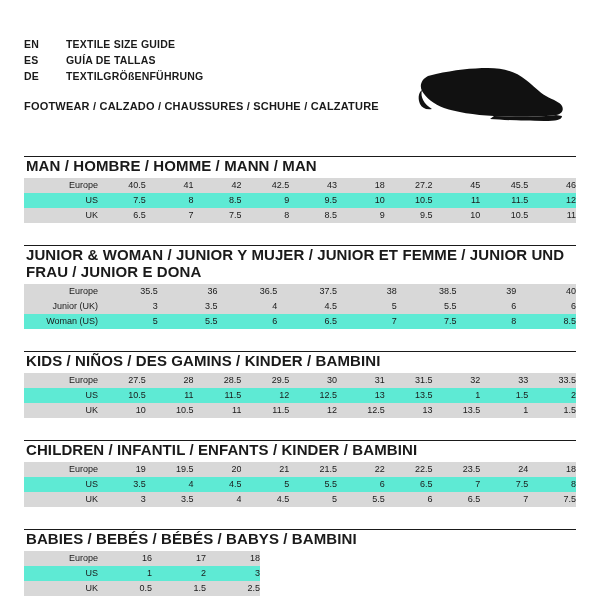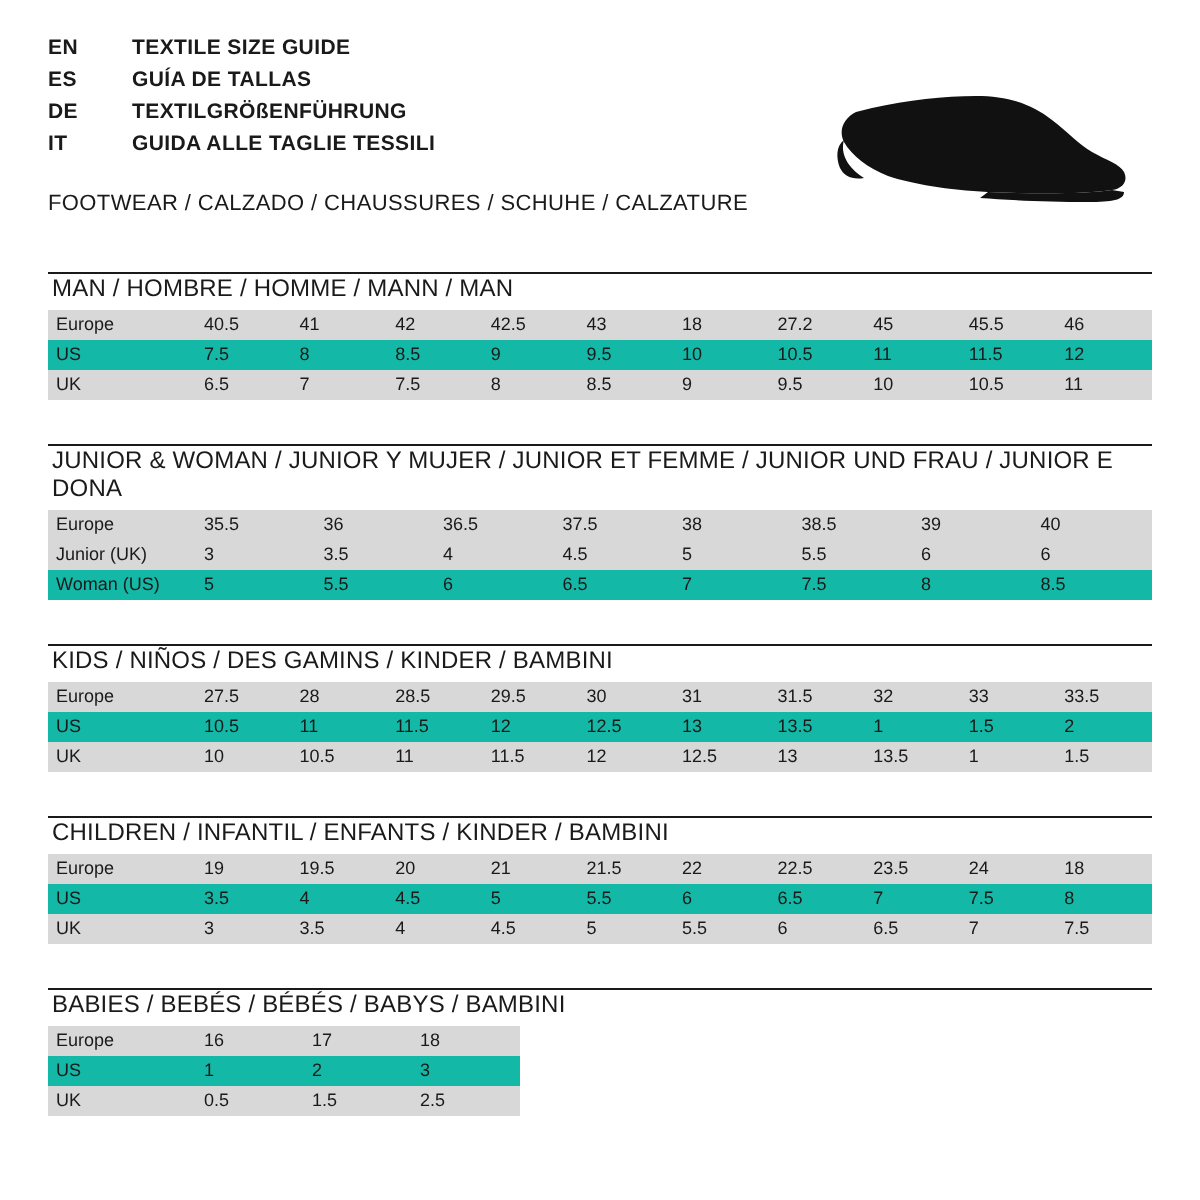--- a/index.html
+++ b/index.html
@@ -25,20 +25,21 @@
   
   .header {
     position: relative;
     height: 96px;
   }
   .lang-table {
     border-collapse: collapse;
     font-size: 10.5px;
     font-weight: bold;
     letter-spacing: 0.2px;
+    margin-top: 20px;
   }
   .lang-table td {
     padding: 0 0 3px 0;
     vertical-align: top;
     line-height: 13px;
   }
   .lang-code {
     width: 42px;
     font-weight: bold;
   }
@@ -49,54 +50,55 @@
   .shoe-wrap {
     position: absolute;
     right: 10px;
     top: 8px;
     width: 190px;
     height: 80px;
   }
 
   .section-title {
     font-size: 11px;
-    font-weight: normal;
+    font-weight: bold;
     letter-spacing: 0.2px;
     margin-top: 14px;
   }
 
   
   .group {
     margin-top: 22px;
   }
   .group-title {
-    font-size: 12px;
-    font-weight: normal;
+    font-size: 15px;
+    font-weight: bold;
     letter-spacing: 0.1px;
     padding: 0 0 4px 2px;
   }
   table.sizes {
     border-collapse: collapse;
     width: 100%;
     font-size: 9px;
     table-layout: fixed;
+    text-align: right;
   }
   table.sizes td {
     height: 15px;
     line-height: 15px;
     padding: 0 0 0 4px;
     border: none;
     white-space: nowrap;
     overflow: hidden;
   }
   table.sizes tr.shaded td {
     background: #d8d8d8;
   }
   table.sizes tr.plain td {
-    background: #14b8a6;
+    background: #5eead4;
   }
   td.rowlabel {
     width: 70px;
   }
   .hr {
     height: 1px;
     background: #1a1a1a;
     margin: 0;
   }
   .group.short table.sizes { width: 236px; }
@@ -114,24 +116,20 @@
           <td class="lang-title">TEXTILE SIZE GUIDE</td>
         </tr>
         <tr>
           <td class="lang-code">ES</td>
           <td class="lang-title">GUÍA DE TALLAS</td>
         </tr>
         <tr>
           <td class="lang-code">DE</td>
           <td class="lang-title">TEXTILGRÖßENFÜHRUNG</td>
         </tr>
-        <tr>
-          <td class="lang-code">IT</td>
-          <td class="lang-title">GUIDA ALLE TAGLIE TESSILI</td>
-        </tr>
       </tbody>
     </table>
 
     <div class="shoe-wrap">
       <svg viewBox="0 0 190 80" width="190" height="80" aria-hidden="true">
         <path fill="#111111" d="M60 28 C78 24 96 22 112 22 C128 22 140 26 150 34
                                  C158 40 163 46 170 50 C177 54 184 56 186 60
                                  C188 64 186 68 180 69 C168 71 140 71 118 70
                                  C98 69 80 66 68 62 C58 58 50 52 46 45
                                  C43 39 46 33 52 30 Z"></path>

